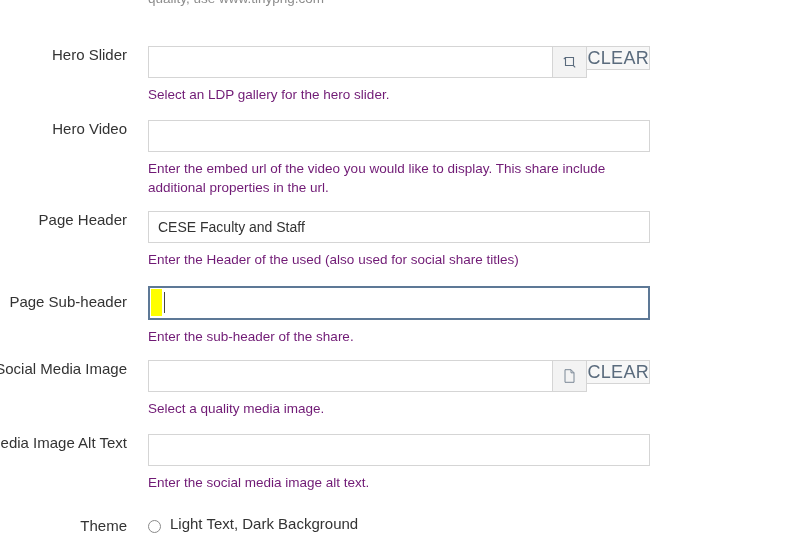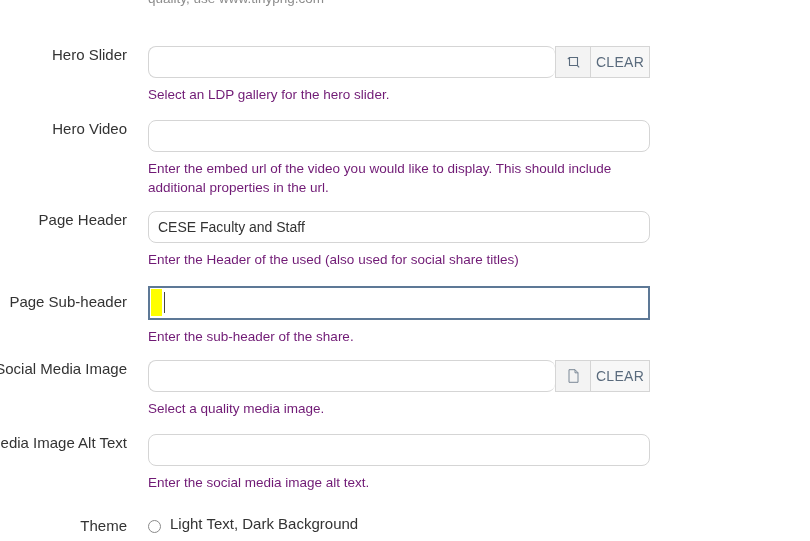--- a/index.html
+++ b/index.html
@@ -51,21 +51,21 @@
     display: block;
     width: 502px;
     height: 32px;
     border: 1px solid #d5d5d5;
     background: #ffffff;
     font-family: "Liberation Sans", sans-serif;
     font-size: 14px;
     color: #333333;
     padding: 0 9px;
     outline: none;
-    border-radius: 8px;
+    border-radius: 0;
   }
   .text-input::placeholder { color: #b9b9b9; }
 
   
   .input-group {
     position: relative;
     width: 502px;
     height: 32px;
     display: flex;
     align-items: stretch;
@@ -82,27 +82,27 @@
     background: #f3f3f3;
     display: flex;
     align-items: center;
     justify-content: center;
     cursor: pointer;
     padding: 0;
   }
   .clear-btn {
     box-sizing: border-box;
     flex: 1 1 auto;
-    height: 32px;
+    height: 24px;
     border: 1px solid #d5d5d5;
     border-left: none;
     background: #f7f7f7;
     color: #5a6b7d;
     font-family: "Liberation Sans", sans-serif;
-    font-size: 14px;
+    font-size: 18px;
     letter-spacing: .3px;
     display: flex;
     align-items: center;
     justify-content: center;
     cursor: pointer;
   }
   .icon-btn svg { display: block; }
 
   .help-text {
     margin-top: 7px;
@@ -209,21 +209,21 @@
         <div class="clear-btn">CLEAR</div>
       </div>
       <div class="help-text">Select an LDP gallery for the hero slider.</div>
     </div>
   </div>
 
   <div class="form-row" style="top:120px;">
     <div class="row-label">Hero Video</div>
     <div class="control-col">
       <input class="text-input" type="text" value="" style="">
-      <div class="help-text">Enter the embed url of the video you would like to display. This should include additional properties in the url.</div>
+      <div class="help-text">Enter the embed url of the video you would like to display. This share include additional properties in the url.</div>
     </div>
   </div>
 
   <div class="form-row" style="top:211px;">
     <div class="row-label">Page Header</div>
     <div class="control-col">
       <input class="text-input" type="text" value="CESE Faculty and Staff" style="">
       <div class="help-text">Enter the Header of the used (also used for social share titles)</div>
     </div>
   </div>

